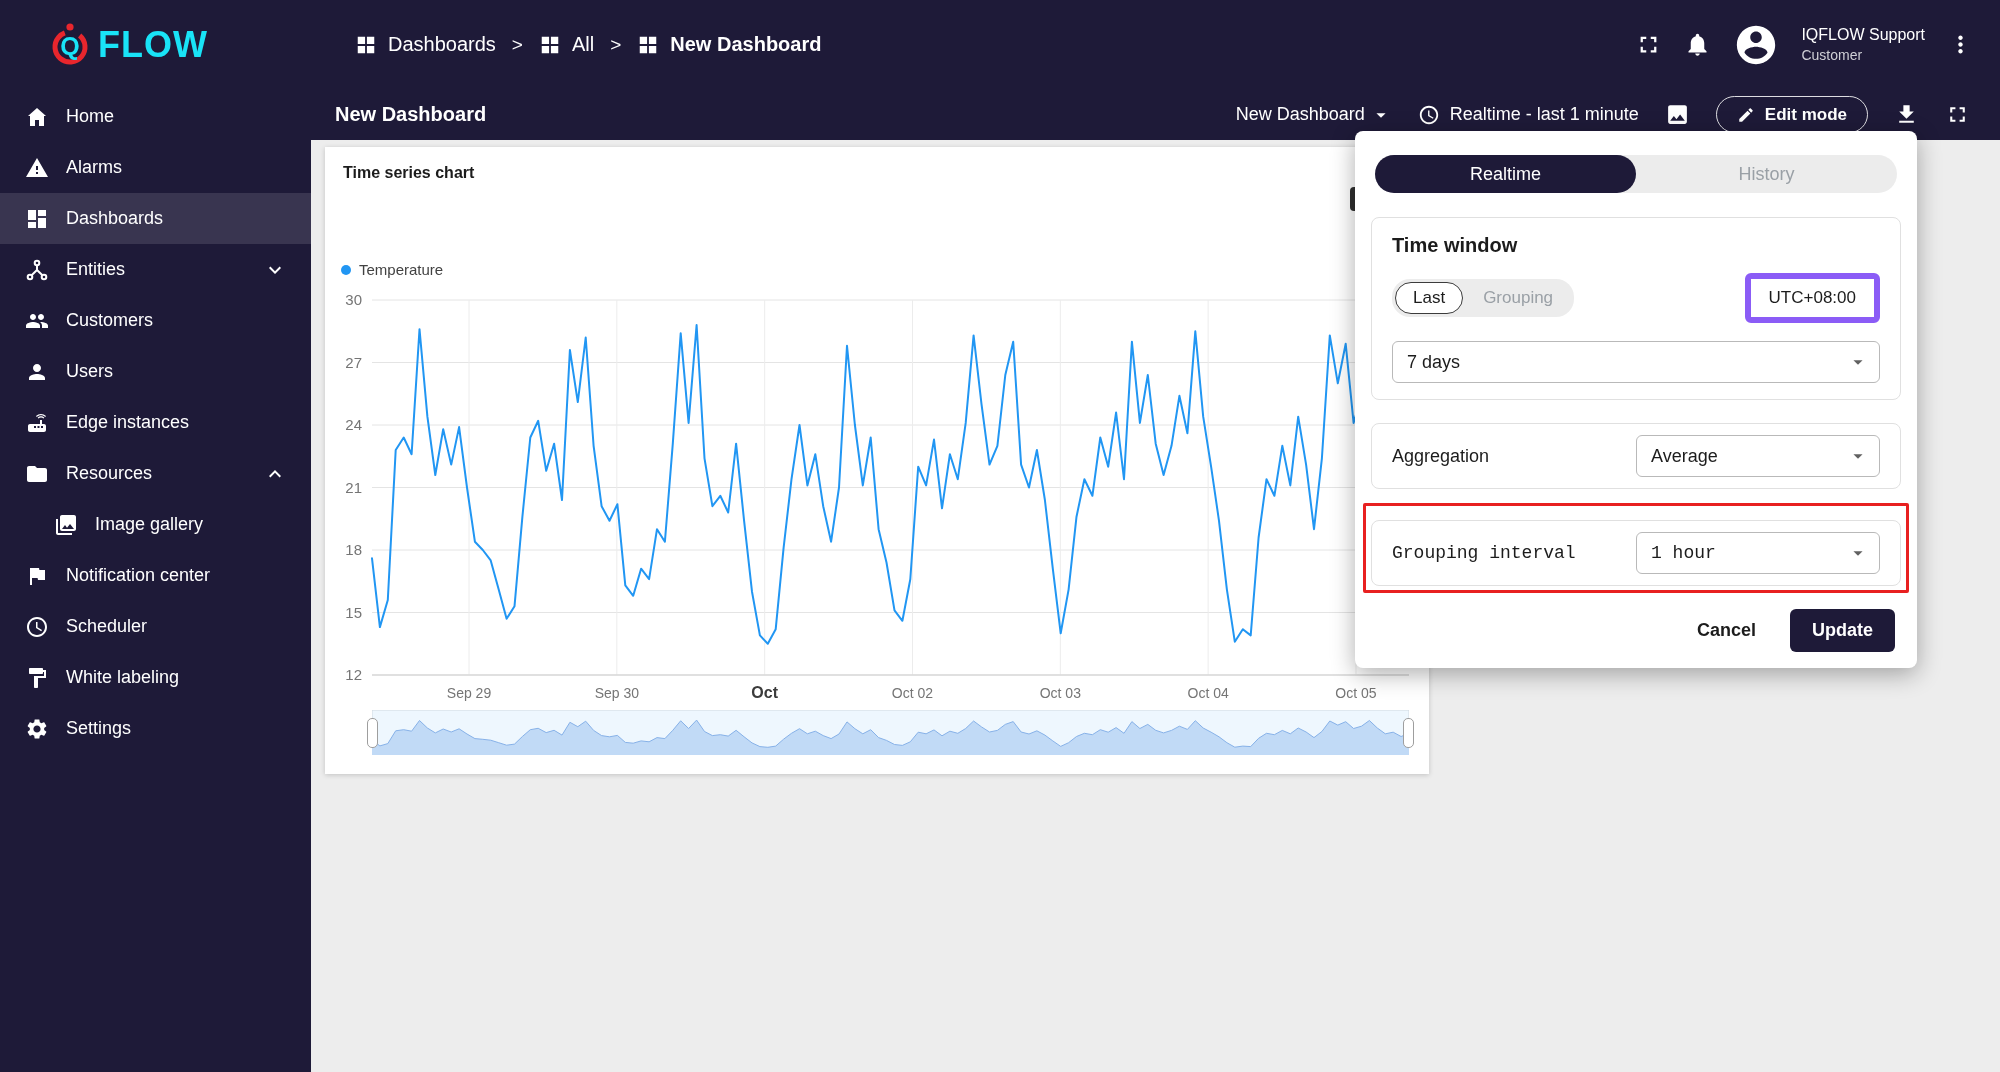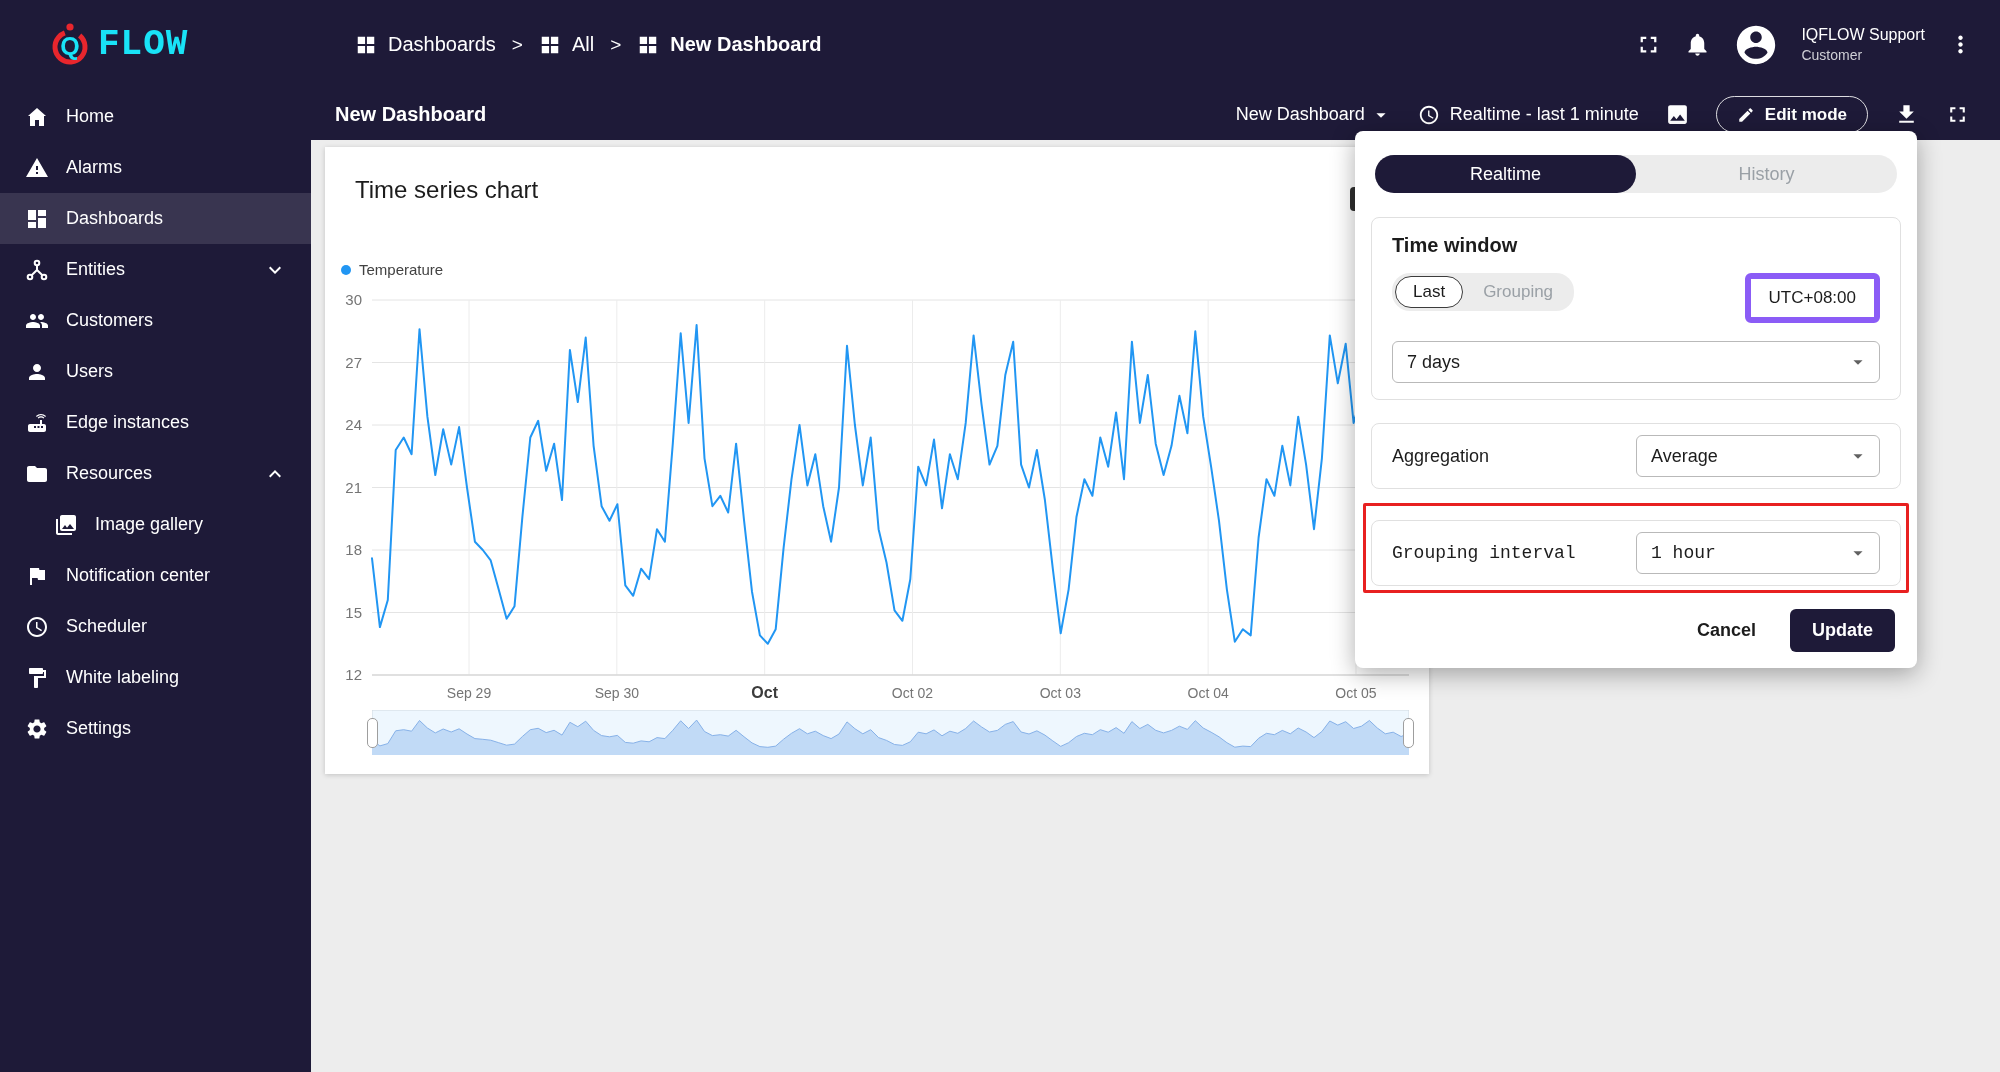--- a/index.html
+++ b/index.html
@@ -6,21 +6,21 @@
   html,body { margin:0; padding:0; }
   body {
     width:2000px; height:1072px; position:relative; overflow:hidden;
     background:#ededed; font-family:"Liberation Sans", sans-serif;
   }
   svg { display:block; }
 
   
   .topbar { position:absolute; left:0; top:0; width:2000px; height:89px; background:#1e1a38; z-index:30; }
   .logo { position:absolute; left:46px; top:0; height:89px; display:flex; align-items:center; gap:4px; cursor:pointer; }
-  .logo-flow { color:#19e3f7; font-size:36px; font-weight:bold; letter-spacing:1px;font-family:Liberation Mono, monospace; }
+  .logo-flow { color:#19e3f7; font-size:36px; font-weight:bold; letter-spacing:1px; }
   .breadcrumbs { position:absolute; left:355px; top:0; height:89px; display:flex; align-items:center; gap:16px; color:#fff; font-size:20px; }
   .crumb { display:flex; align-items:center; gap:11px; cursor:pointer; color:#fff; }
   .crumb.last { font-weight:bold; }
   .crumb .b-icon { color:#fff; }
   .crumb .b-icon svg { width:22px; height:22px; }
   .crumb-sep { color:#fff; font-size:19px; }
   .topbar-right { position:absolute; right:26px; top:0; height:89px; display:flex; align-items:center; gap:22px; color:#fff; }
   .tb-icon { color:#fff; cursor:pointer; }
   .tb-icon svg { width:27px; height:27px; }
   .avatar { color:#fff; cursor:pointer; }
@@ -51,38 +51,38 @@
   .h-icon svg { width:25px; height:25px; }
   .edit-btn { display:flex; align-items:center; gap:10px; height:37px; padding:0 20px; border-radius:19px;
     border:1.3px solid rgba(255,255,255,0.85); background:transparent; color:#fff; font-size:17px; font-weight:bold;
     font-family:inherit; cursor:pointer; }
   .edit-btn svg { width:18px; height:18px; }
 
   
   .content { position:absolute; left:311px; top:140px; right:0; bottom:0; background:#ededed; }
   .chart-card { position:absolute; left:14px; top:7px; width:1104px; height:627px; background:#fff;
     box-shadow:0 1px 5px rgba(0,0,0,0.18); }
-  .chart-card h2 { position:absolute; left:18px; top:17px; margin:12px; font-size:24px; font-weight:normal; color:#1c1c1c; }
+  .chart-card h2 { position:absolute; left:18px; top:17px; margin:0; font-size:16px; font-weight:bold; color:#1c1c1c; }
   .legend { position:absolute; left:16px; top:103px; display:flex; align-items:center; gap:8px; font-size:15px; color:#424242; cursor:pointer;margin-top:11px; }
   .legend-dot { width:10px; height:10px; border-radius:50%; background:#2196f3; }
   #chart { position:absolute; left:0; top:145px; }
   #minimap { position:absolute; left:47px; top:563px; width:1037px; height:45px; }
   .mm-handle { position:absolute; top:8px; width:11px; height:30px; background:#fff; border:1px solid #9e9e9e; border-radius:5px; z-index:2; cursor:ew-resize; }
   .mm-handle.left { left:-5px; } .mm-handle.right { right:-5px; }
   .widget-action { position:absolute; right:55px; top:40px; width:24px; height:24px; background:#2f2f2f; border-radius:4px; cursor:pointer; }
 
   
   .popup { position:absolute; left:1355px; top:131px; width:562px; height:537px; background:#fff; border-radius:8px;
     box-shadow:0 6px 24px rgba(0,0,0,0.32); z-index:60; }
   .popup-tabs { position:absolute; left:20px; right:20px; top:24px; height:38px; background:#ececec; border-radius:19px; display:flex; }
   .tab { flex:1; display:flex; align-items:center; justify-content:center; font-size:18px; color:#9aa0a6; cursor:pointer; }
   .tab.selected { background:#1e1a38; color:#fff; border-radius:19px; font-weight:500; }
   .tw-box { position:absolute; left:16px; top:86px; width:530px; border:1px solid #e0e0e0; border-radius:8px; padding:16px 20px; }
   .tw-title { font-size:20px; font-weight:bold; color:#1c1c1c; }
-  .tw-row { margin-top:16px; display:flex; align-items:flex-start; justify-content:space-between; }
+  .tw-row { margin-top:16px; display:flex; align-items:center; justify-content:space-between; }
   .mode-toggle { background:#ececec; border-radius:18px; padding:3px; display:flex; gap:2px; }
   .mode { padding:6px 18px; border-radius:16px; font-size:17px; color:#9aa0a6; cursor:pointer; }
   .mode.selected { background:#fff; border:1px solid #3c3c3c; color:#1c1c1c; padding:5px 17px; }
   .tz-btn { border:6px solid #8b5cf6; background:#fff; border-radius:6px; padding:9px 18px; font-size:17px; font-weight:500;
     color:#1c1c1c; font-family:inherit; cursor:pointer; }
   .select { margin-top:18px; border:1px solid #b9b9b9; border-radius:6px; height:42px; display:flex; align-items:center;
     justify-content:space-between; padding:0 10px 0 14px; font-size:18px; color:#1c1c1c; cursor:pointer; background:#fff; }
   .select .sel-caret { color:#616161; }
   .select svg { width:22px; height:22px; }
   .agg-row { position:absolute; left:16px; width:530px; height:66px; border:1px solid #e0e0e0; border-radius:8px;

